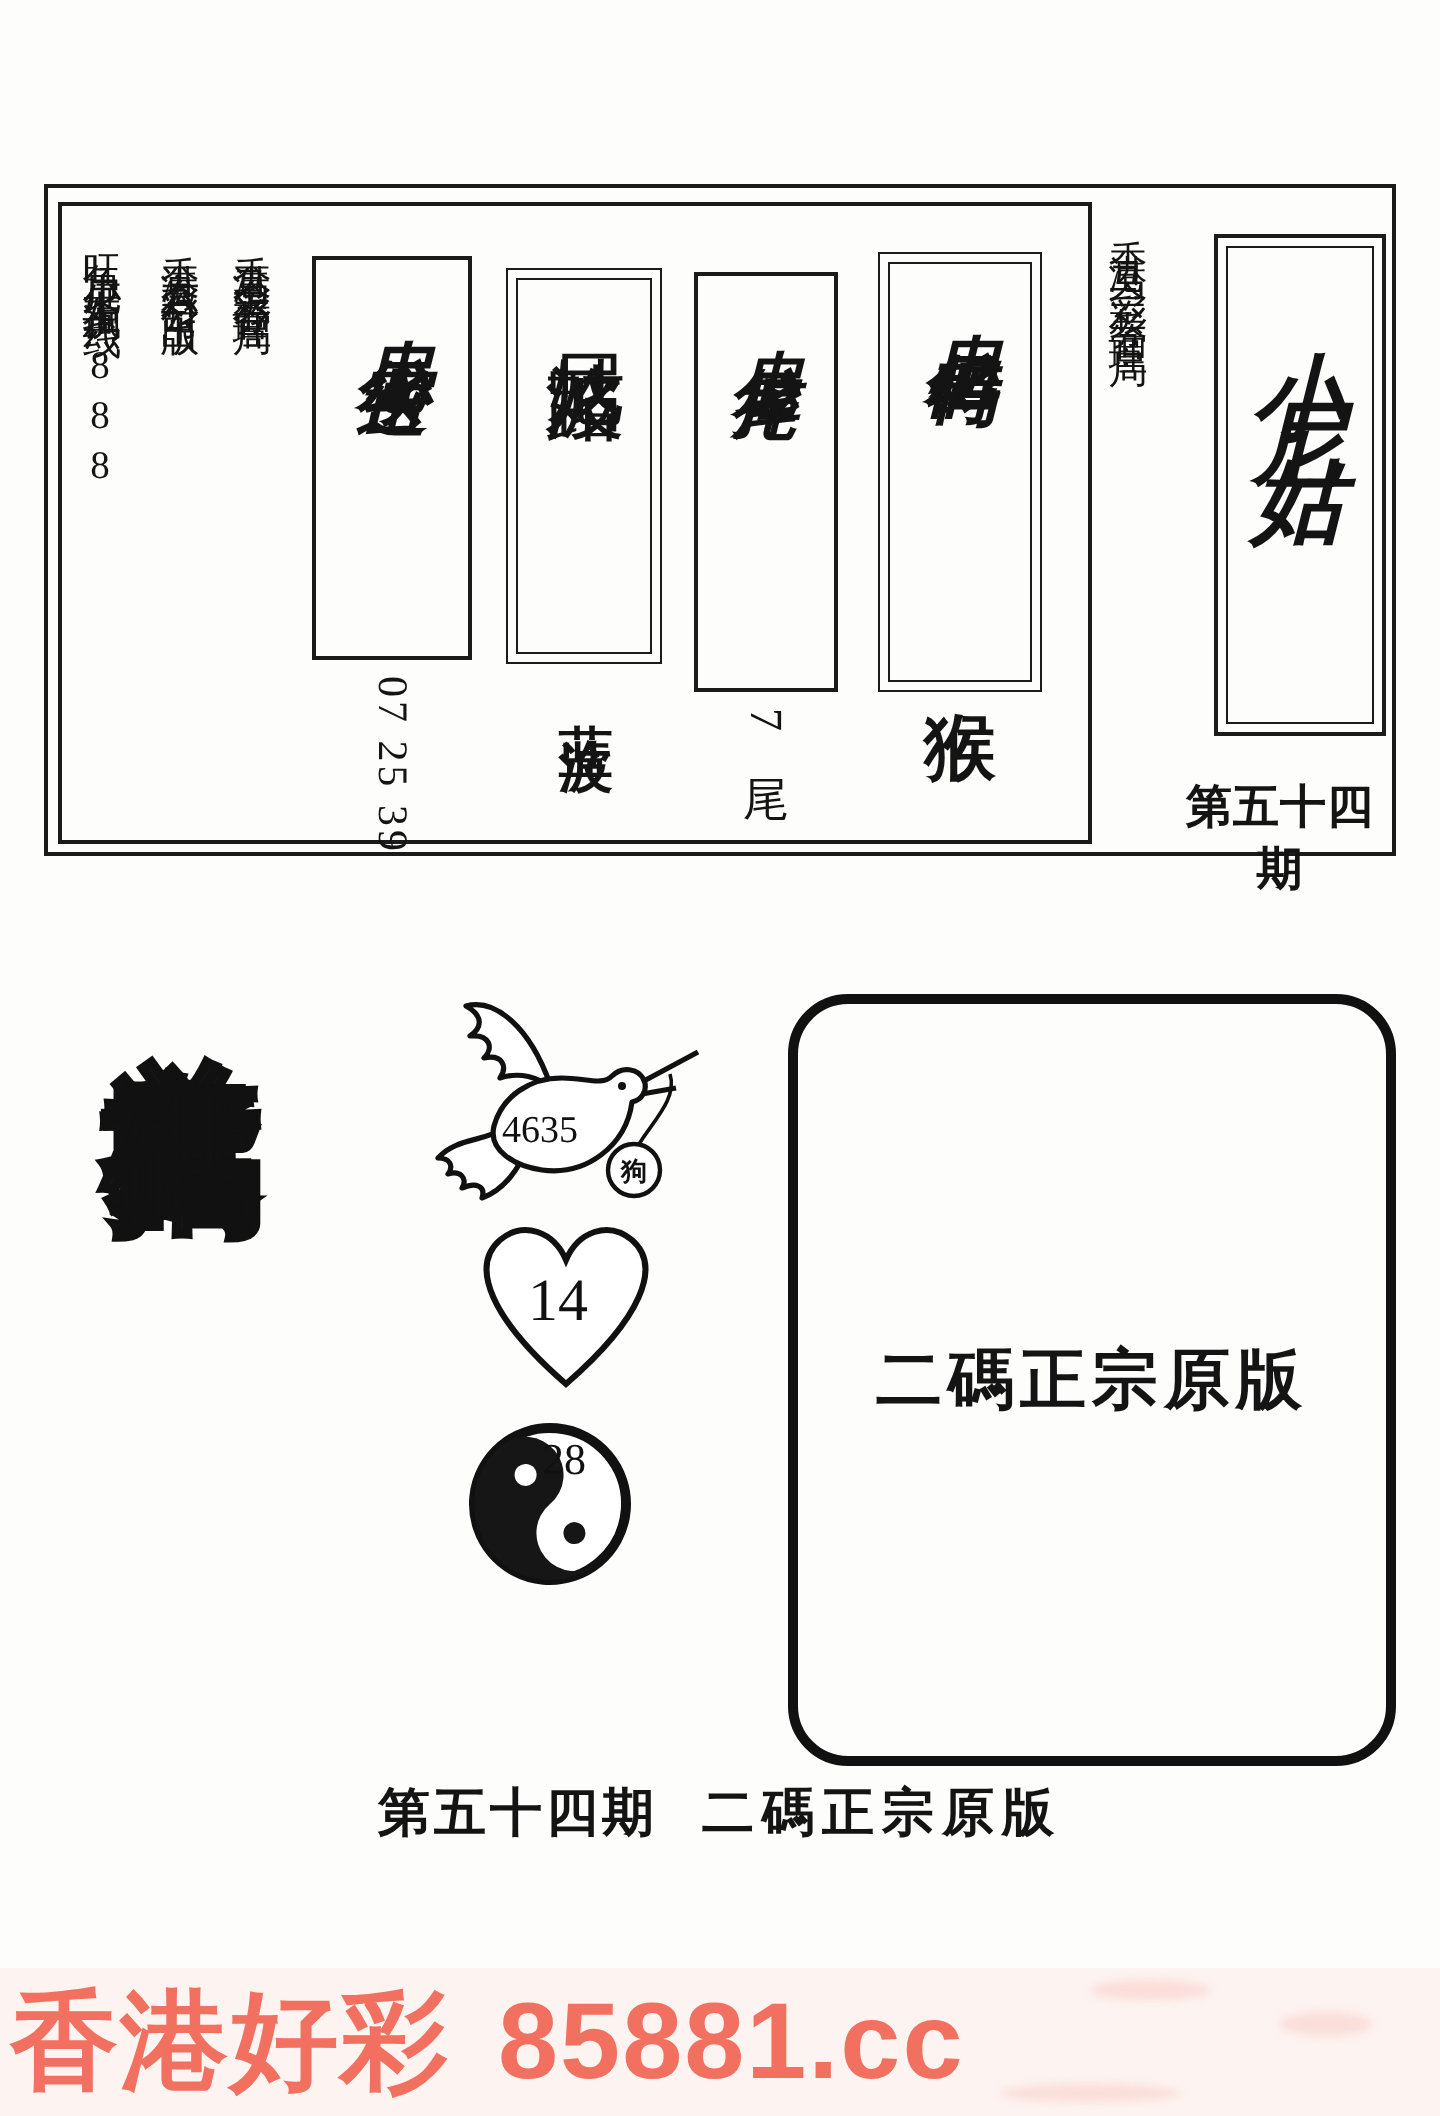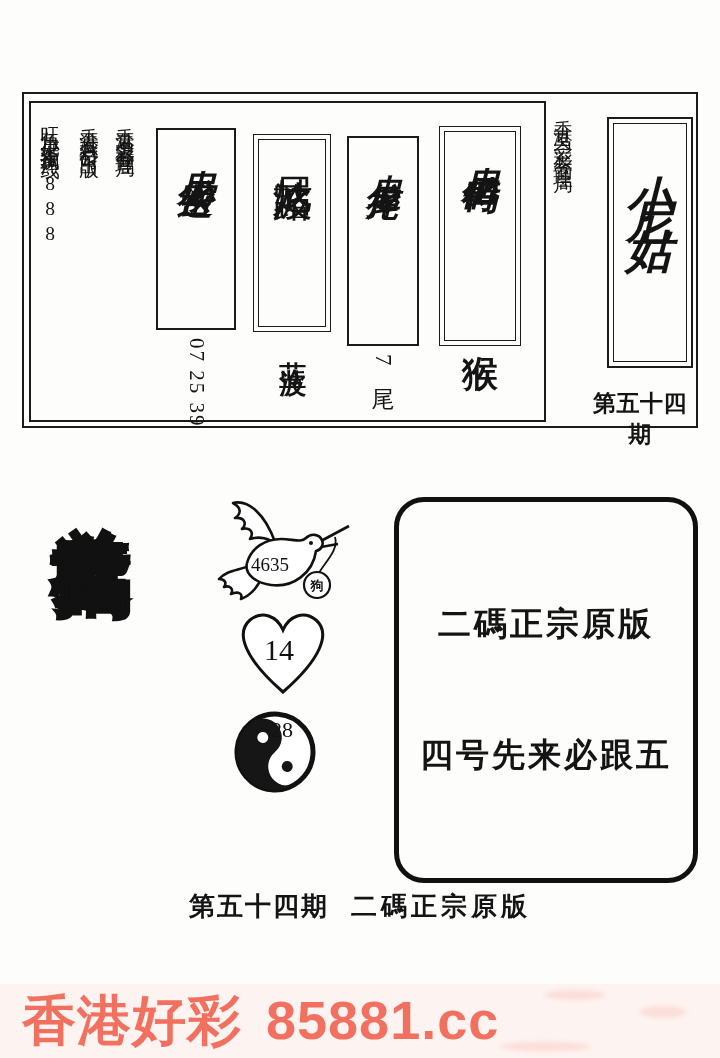--- a/index.html
+++ b/index.html
@@ -66,21 +66,21 @@
   .caption { left:0; top:889px; width:720px; text-align:center; }
   .caption .cap-issue { font-size:26px; font-weight:900; letter-spacing:2px;
                         font-family:"Liberation Sans", sans-serif; }
   .caption .cap-edition { font-size:26px; font-weight:700; letter-spacing:4px;
                           font-family:Liberation Serif, serif; margin-left:22px; }
 
   
   .footer { left:0; top:984px; width:720px; height:74px; background:#fdf3f0;
             display:flex; align-items:center; }
   .footer-text { font-size:54px; font-weight:900; color:#f2705f; letter-spacing:1px;
-                 padding-left:22px; white-space:nowrap; }
+                 padding-left:5px; white-space:nowrap; }
   .footer-url { margin-left:24px; }
   .blob { position:absolute; background:rgba(236,130,118,0.18); border-radius:50%; filter:blur(2px); }
 </style>
 </head>
 <body>
 
 <div id="page">
 
   <div class="abs header-box"></div>
   <div class="abs inner-box"></div>
@@ -155,21 +155,20 @@
       <circle cx="44" cy="46" r="38" fill="#fff" stroke="#111" stroke-width="5"></circle>
       <path d="M44,8 A38,38 0 0 0 44,84 A19,19 0 0 1 44,46 A19,19 0 0 0 44,8 Z" fill="#161616"></path>
       <circle cx="44" cy="27" r="5.5" fill="#fff"></circle>
       <circle cx="44" cy="65" r="5.5" fill="#161616"></circle>
     </g>
     <text x="51" y="31" text-anchor="middle" font-size="22">28</text>
   </svg>
 
   <div class="abs verse-box">
     <div class="verse-line">二碼正宗原版</div>
-    <div class="verse-line">四号先来必跟五</div>
   </div>
 
   <div class="abs caption">
     <span class="cap-issue">第五十四期</span><span class="cap-edition">二碼正宗原版</span>
   </div>
 
   <div class="abs footer">
     <div class="footer-text">
       <span>香港好彩</span><span class="footer-url">85881.cc</span>
     </div>

